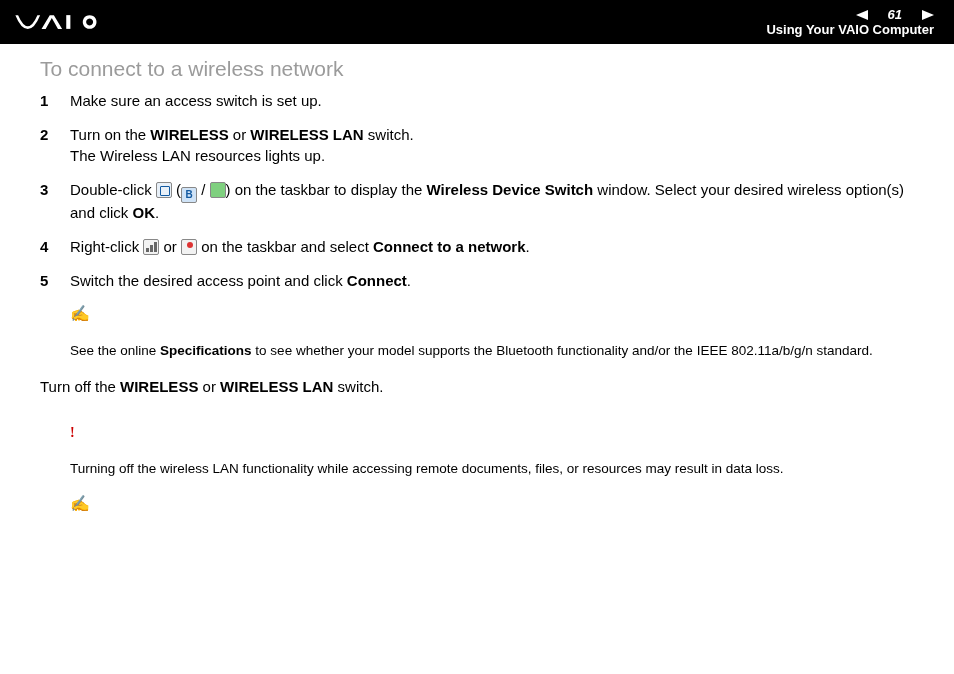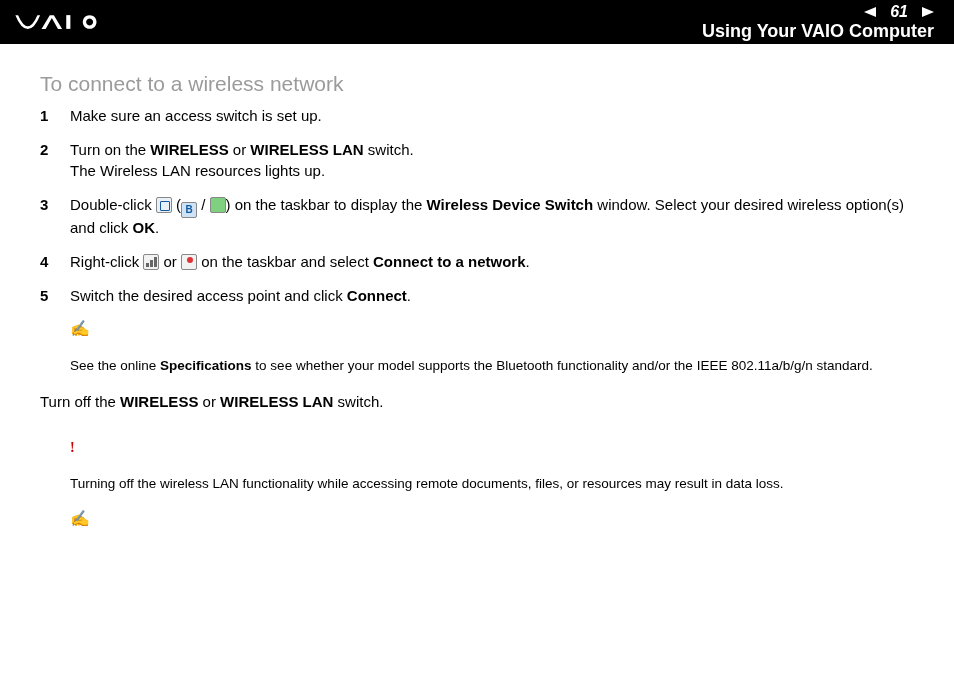--- a/index.html
+++ b/index.html
@@ -17,24 +17,24 @@
     height: 44px;
     background: #000;
     display: flex;
     justify-content: space-between;
     align-items: center;
     padding: 0 20px 0 14px;
   }
   .logo { display: flex; align-items: center; }
   .logo svg { height: 22px; }
   .topright { text-align: right; color:#fff; }
-  .pagenum-row { display:flex; align-items:center; justify-content:flex-end; gap:14px; font-weight:bold; font-style:italic; font-size:16px; }
+  .pagenum-row { display:flex; align-items:center; justify-content:flex-end; gap:20px; font-weight:bold; font-style:italic; font-size:13px; }
   .pagenum-row svg { display:block; }
-  .section-title { font-size:18px; font-weight:bold; color:#fff; }
-  .content { padding: 28px 24px 0 40px; }
+  .section-title { font-size:13px; font-weight:bold; color:#fff; }
+  .content { padding: 13px 24px 0 40px; }
   .h2 { font-size: 21px; color:#9b9b9b; font-weight:400; margin: 0 0 10px 0; }
   ol.steps { list-style:none; counter-reset: step; margin:0; padding:0; }
   ol.steps > li { position:relative; padding-left:30px; font-size:15px; line-height:1.35; margin-bottom:14px; }
   ol.steps > li .num { position:absolute; left:0; top:0; font-weight:bold; }
   .b { font-weight:bold; }
   .icon { display:inline-block; width:16px; height:16px; vertical-align:-3px; border:1px solid #888; background:#e8f0f8; border-radius:2px; position:relative; }
   .icon.lan { background:#7fd07f; }
   .icon.bars { background:#f2f2f2; }
   .icon.netred { background:#f2f2f2; }
   .icon.bars::after {

